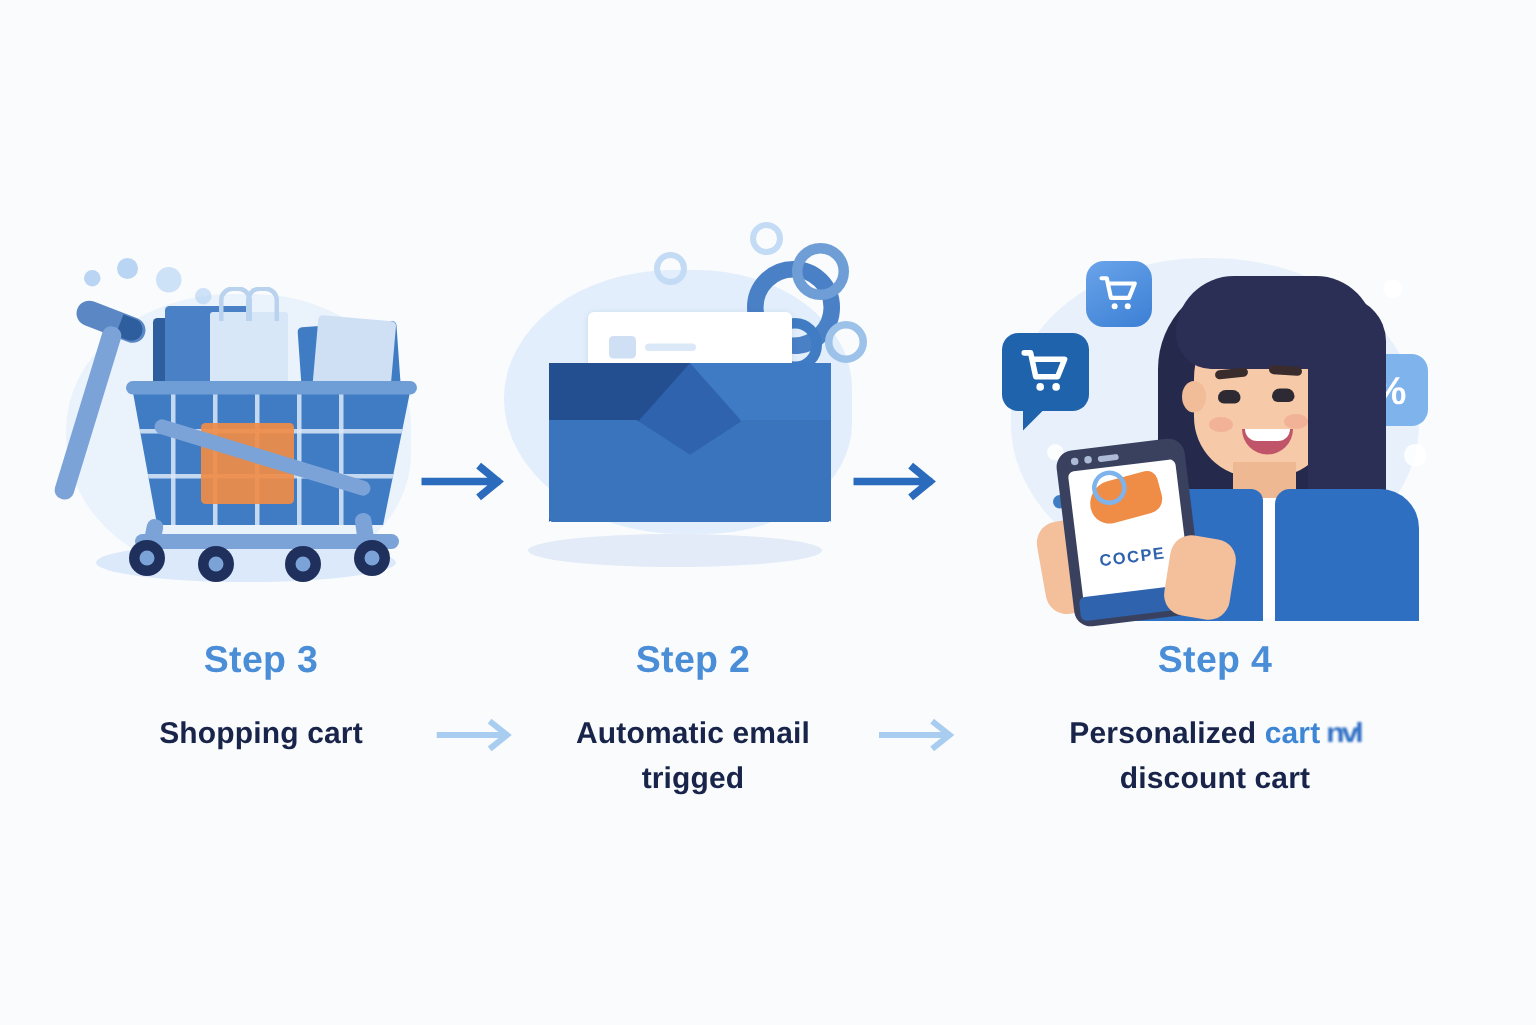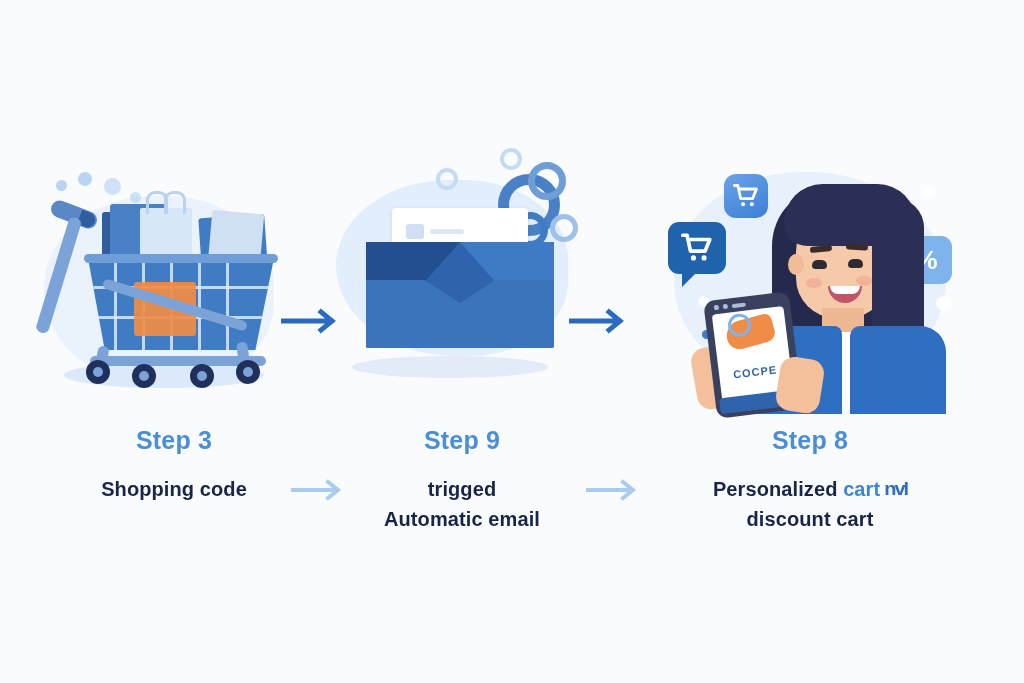--- a/index.html
+++ b/index.html
@@ -172,21 +172,21 @@
       <div class="wheel" style="left:166px;top:214px;">
           <i></i>
         </div>
       <div class="wheel" style="left:212px;top:210px;">
           <i></i>
         </div>
     </div>
 
     <div class="labels">
       <div class="step-title">Step 3</div>
-      <div class="step-desc">Shopping code</div>
+      <div class="step-desc">Shopping cart</div>
     </div>
   </div>
 
   <div class="step step-2">
     <div class="art">
       <div class="blob mail-cloud"></div>
       <div class="abs mail-shadow" style="border-radius:50%;"></div>
 
       <div class="gear" style="left:186px;top:24px;width:40px;height:40px;border-width:11px;border-color:#4a81c6;"></div>
       <div class="gear" style="left:216px;top:12px;width:24px;height:24px;border-width:7px;border-color:#6f9ed6;"></div>
@@ -204,24 +204,24 @@
         <div class="l-line" style="left:14px;top:112px;width:70px;"></div>
       </div>
 
       <div class="env-back"></div>
       <div class="env-flapL"></div>
       <div class="env-flapR"></div>
       <div class="env-front"></div>
     </div>
 
     <div class="labels">
-      <div class="step-title">Step 9</div>
+      <div class="step-title">Step 2</div>
       <div class="step-desc">
+        <div>Automatic email</div>
         <div>trigged</div>
-        <div>Automatic email</div>
       </div>
     </div>
   </div>
 
   <div class="step step-3">
     <div class="art">
       <div class="blob w-blob"></div>
 
       <div class="w-dot" style="left:112px;top:104px;width:26px;height:26px;"></div>
       <div class="w-dot" style="left:196px;top:52px;width:11px;height:11px;"></div>
@@ -281,21 +281,21 @@
         <div class="phone-screen">
           <div class="shoe"></div>
           <div class="code-txt">COCPE</div>
         </div>
         <div class="phone-band"></div>
       </div>
       <div class="hand" style="left:118px;top:208px;width:44px;height:54px;transform:rotate(9deg);"></div>
     </div>
 
     <div class="labels">
-      <div class="step-title">Step 8</div>
+      <div class="step-title">Step 4</div>
       <div class="step-desc">
         <div><span>Personalized </span><span class="hl">cart</span><span class="glyph-artifact">nvl</span></div>
         <div>discount cart</div>
       </div>
     </div>
   </div>
 
   <div class="arrow-top a1">
     <svg width="60" height="26" viewBox="0 0 60 26">
       <path d="M2 13h48M40 4l11 9-11 9" fill="none" stroke="#2a6bbd" stroke-width="5" stroke-linecap="square" stroke-linejoin="miter"></path>

